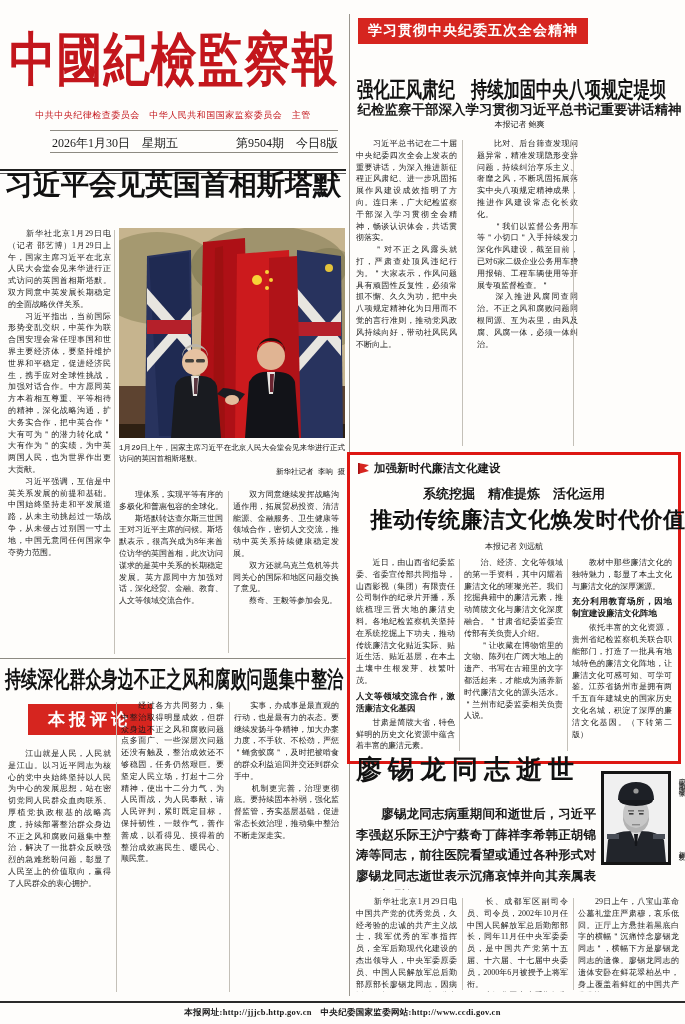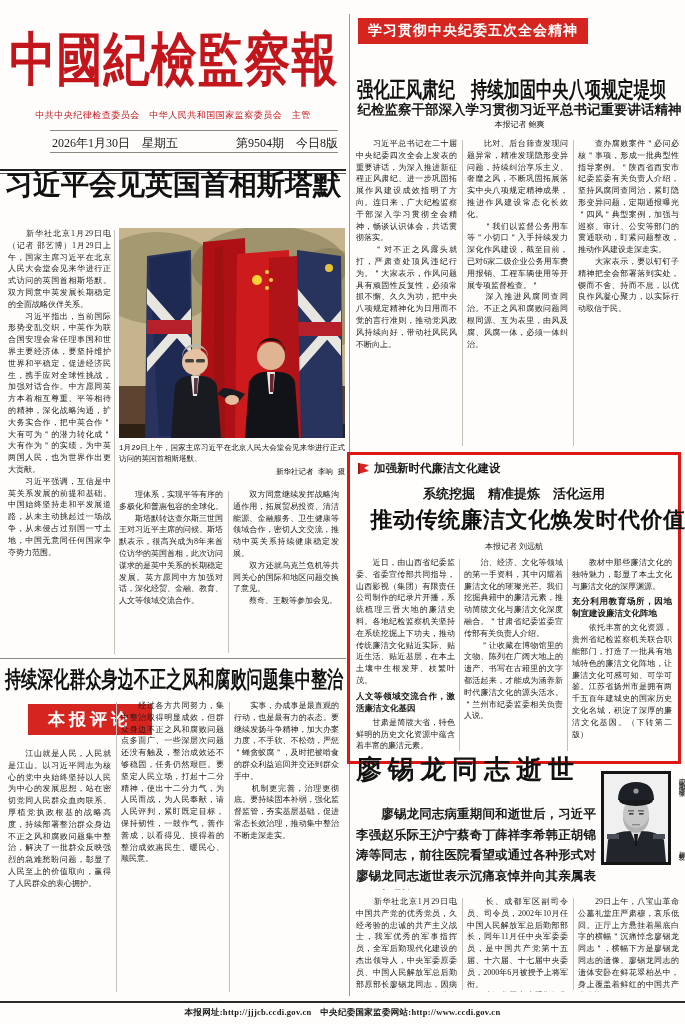--- a/index.html
+++ b/index.html
@@ -59,26 +59,24 @@
   <div class="abs red-badge" style="left:358px;top:18px;padding:4px 10px;font-size:14px;letter-spacing:1px;">学习贯彻中央纪委五次全会精神</div>
   <div class="abs ctr kicker" style="left:354px;top:53px;width:331px;font-size:13.5px;margin-top:48px;">纪检监察干部深入学习贯彻习近平总书记重要讲话精神</div>
   <div class="abs" style="left:357px;top:75px;width:460px;">
     <span class="headline condense" style="font-size:22px;transform:scaleX(0.74);">强化正风肃纪　持续加固中央八项规定堤坝</span>
   </div>
   <div class="abs ctr byline" style="left:354px;top:119px;width:331px;">本报记者 鲍爽</div>
 
   <div class="abs colstack bodytxt" style="left:356px;top:138px;width:101px;height:310px;">　　习近平总书记在二十届中央纪委四次全会上发表的重要讲话，为深入推进新征程正风肃纪、进一步巩固拓展作风建设成效指明了方向。连日来，广大纪检监察干部深入学习贯彻全会精神，畅谈认识体会，共话贯彻落实。
 　　＂对不正之风露头就打，严肃查处顶风违纪行为。＂大家表示，作风问题具有顽固性反复性，必须常抓不懈、久久为功，把中央八项规定精神化为日用而不觉的言行准则，推动党风政风持续向好，带动社风民风不断向上。</div>
   <div class="abs sep" style="left:462px;top:140px;height:306px;"></div>
-  <div class="abs colstack bodytxt" style="left:467px;top:138px;width:101px;height:310px;">　　比对、后台筛查发现问题异常，精准发现隐形变异问题，持续纠治享乐主义、奢靡之风，不断巩固拓展落实中央八项规定精神成果，推进作风建设常态化长效化。
+  <div class="abs colstack bodytxt" style="left:477px;top:138px;width:101px;height:310px;">　　比对、后台筛查发现问题异常，精准发现隐形变异问题，持续纠治享乐主义、奢靡之风，不断巩固拓展落实中央八项规定精神成果，推进作风建设常态化长效化。
 　　＂我们以监督公务用车等＂小切口＂入手持续发力深化作风建设，截至目前，已对6家二级企业公务用车费用报销、工程车辆使用等开展专项监督检查。＂
 　　深入推进风腐同查同治。不正之风和腐败问题同根同源、互为表里，由风及腐、风腐一体，必须一体纠治。</div>
   <div class="abs sep" style="left:573px;top:140px;height:306px;"></div>
-  <div class="abs colstack bodytxt" style="left:578px;top:138px;width:101px;height:310px;">　　查办腐败案件＂必问必核＂事项，形成一批典型性指导案例。＂陕西省西安市纪委监委有关负责人介绍，坚持风腐同查同治，紧盯隐形变异问题，定期通报曝光＂四风＂典型案例，加强与巡察、审计、公安等部门的贯通联动，盯紧问题整改，推动作风建设走深走实。
-　　大家表示，要以钉钉子精神把全会部署落到实处，锲而不舍、持而不息，以优良作风凝心聚力，以实际行动取信于民。</div>
 
   <div class="abs ctr" style="left:0;top:166px;width:346px;">
     <span class="headline" style="font-family:'DejaVu Sans','Liberation Sans',sans-serif;font-size:28px;letter-spacing:0px;white-space:nowrap;">习近平会见英国首相斯塔默</span>
   </div>
 
   <div class="abs colstack bodytxt" style="left:8px;top:228px;width:103px;height:428px;">　　新华社北京1月29日电（记者 邵艺博）1月29日上午，国家主席习近平在北京人民大会堂会见来华进行正式访问的英国首相斯塔默。双方同意中英发展长期稳定的全面战略伙伴关系。
 　　习近平指出，当前国际形势变乱交织，中英作为联合国安理会常任理事国和世界主要经济体，要坚持维护世界和平稳定，促进经济民生，携手应对全球性挑战，加强对话合作。中方愿同英方本着相互尊重、平等相待的精神，深化战略沟通，扩大务实合作，把中英合作＂大有可为＂的潜力转化成＂大有作为＂的实绩，为中英两国人民，也为世界作出更大贡献。
 　　习近平强调，互信是中英关系发展的前提和基础。中国始终坚持走和平发展道路，从未主动挑起过一场战争，从未侵占过别国一寸土地，中国无意同任何国家争夺势力范围。</div>
   <div class="abs sep" style="left:114px;top:230px;height:424px;"></div>
 
@@ -221,15 +219,15 @@
   <div class="abs vertical-cap" style="left:677px;top:846px;height:40px;letter-spacing:1px;">新华社发</div>
 
   <div class="abs colstack bodytxt" style="left:356px;top:896px;width:101px;height:96px;">　　新华社北京1月29日电 中国共产党的优秀党员，久经考验的忠诚的共产主义战士，我军优秀的军事指挥员，全军后勤现代化建设的杰出领导人，中央军委原委员、中国人民解放军总后勤部原部长廖锡龙同志，因病于2026年1月23日1时50分在北京逝世，享年85岁。</div>
   <div class="abs sep" style="left:462px;top:898px;height:92px;"></div>
   <div class="abs colstack bodytxt" style="left:467px;top:896px;width:101px;height:96px;">　　长、成都军区副司令员、司令员，2002年10月任中国人民解放军总后勤部部长，同年11月任中央军委委员，是中国共产党第十五届、十六届、十七届中央委员，2000年6月被授予上将军衔。
 　　廖锡龙同志病重期间和逝世后，习近平、李强、赵乐际、王沪宁等同志前往医院看望。</div>
   <div class="abs sep" style="left:573px;top:898px;height:92px;"></div>
   <div class="abs colstack bodytxt" style="left:578px;top:896px;width:101px;height:96px;">　　29日上午，八宝山革命公墓礼堂庄严肃穆，哀乐低回。正厅上方悬挂着黑底白字的横幅＂沉痛悼念廖锡龙同志＂，横幅下方是廖锡龙同志的遗像。廖锡龙同志的遗体安卧在鲜花翠柏丛中，身上覆盖着鲜红的中国共产党党旗。</div>
 
   <div class="abs" style="left:0;top:1001px;width:685px;height:1.5px;background:#2a2a2a;"></div>
-  <div class="abs ctr" style="left:0;top:1007px;width:685px;font-size:8.5px;font-weight:bold;letter-spacing:0.3px;">本报网址:http://jjjcb.ccdi.gov.cn　中央纪委国家监委网站:http://www.ccdi.gov.cn</div>
+  <div class="abs ctr" style="left:0;top:1007px;width:685px;font-size:8.5px;font-weight:bold;letter-spacing:0.3px;">本报网址:http://jjjcb.http.gov.cn　中央纪委国家监委网站:http://www.ccdi.gov.cn</div>
 
 </div>
 
 </body></html>

